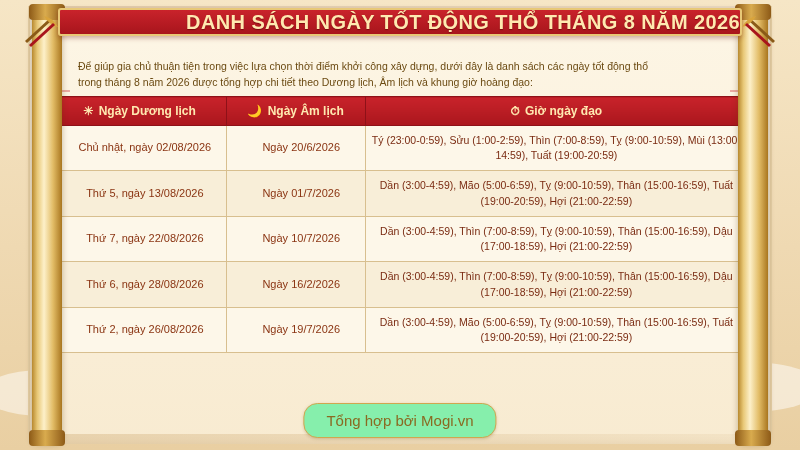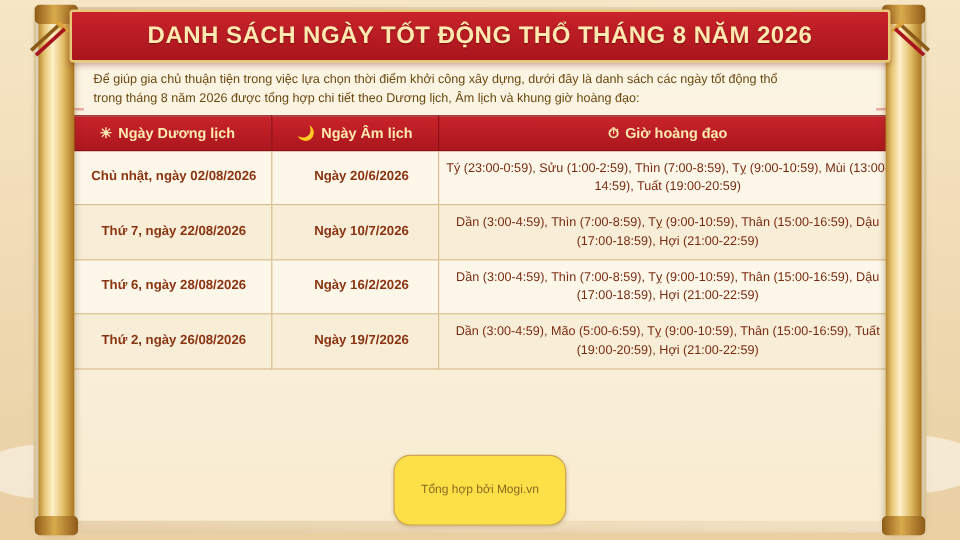--- a/index.html
+++ b/index.html
@@ -64,25 +64,25 @@
     position: absolute; left: -3px; right: -3px; height: 16px;
     background: linear-gradient(90deg, #8d5a17, #d9ab4e 45%, #8d5a17);
     border-radius: 4px;
   }
   .roller .cap.top { top: -4px; }
   .roller .cap.bot { bottom: -4px; }
 
   
   .banner {
     position: absolute;
-    left: 58px; right: 58px; top: 8px; height: 44px;
+    left: 58px; right: 58px; top: 8px; height: 28px;
     background: linear-gradient(180deg, #c9232b 0%, #a8151c 100%);
     border: 2px solid #e8c877;
     border-radius: 3px;
-    display: flex; align-items: center; justify-content: center;
+    display: flex; align-items: center; justify-content: flex-end;
     box-shadow: 0 2px 5px rgba(110,20,20,0.35);
     z-index: 6;
   }
   .banner-title {
     color: #ffe9b0;
     font-size: 20px;
     font-weight: bold;
     letter-spacing: .4px;
     text-shadow: 0 1px 1px rgba(90,0,0,.6);
     white-space: nowrap;
@@ -130,35 +130,35 @@
     border: 1px solid #d8bf8f;
     padding: 7px 6px;
     font-size: 10.5px;
     color: #7a2b12;
     text-align: center;
     vertical-align: middle;
     line-height: 1.45;
     background: #fdf7e9;
   }
   tbody tr:nth-child(even) td { background: #f8eed8; }
-  tbody td.solar, tbody td.lunar { font-weight: bold; color: #8a3412; font-size: 11px; padding-left: 17px; }
+  tbody td.solar, tbody td.lunar { font-weight: normal; color: #8a3412; font-size: 11px; padding-left: 17px; }
   col.c-solar { width: 25%; }
   col.c-lunar { width: 20%; }
   col.c-hours { width: 55%; }
 
   
   .footer-pill {
     position: absolute;
     left: 50%; transform: translateX(-50%);
     bottom: 12px;
-    background: #fde047;
+    background: #86efac;
     border: 1px solid #cfa74f;
     border-radius: 14px;
-    padding: 23px 22px;
-    font-size: 10px;
+    padding: 8px 22px;
+    font-size: 15px;
     color: #8a6a22;
     white-space: nowrap;
     z-index: 8;
     box-shadow: 0 1px 3px rgba(120,90,30,.25);
   }
   .corner {
     position: absolute; width: 26px; height: 26px;
     border: 2px solid rgba(200,35,43,0.35);
     z-index: 4;
   }
@@ -217,31 +217,36 @@
     </colgroup>
     <thead>
       <tr>
         <th>
           <span class="hicon">☀</span><span>Ngày Dương lịch</span>
         </th>
         <th>
           <span class="hicon">🌙</span><span>Ngày Âm lịch</span>
         </th>
         <th>
-          <span class="hicon">⏱</span><span>Giờ hoàng đạo</span>
+          <span class="hicon">⏱</span><span>Giờ ngày đạo</span>
         </th>
       </tr>
     </thead>
     <tbody>
       <tr>
         <td class="solar">Chủ nhật, ngày 02/08/2026</td>
         <td class="lunar">Ngày 20/6/2026</td>
         <td class="hours">Tý (23:00-0:59), Sửu (1:00-2:59), Thìn (7:00-8:59), Tỵ (9:00-10:59), Mùi (13:00-14:59), Tuất (19:00-20:59)</td>
       </tr>
       <tr>
+        <td class="solar">Thứ 5, ngày 13/08/2026</td>
+        <td class="lunar">Ngày 01/7/2026</td>
+        <td class="hours">Dần (3:00-4:59), Mão (5:00-6:59), Tỵ (9:00-10:59), Thân (15:00-16:59), Tuất (19:00-20:59), Hợi (21:00-22:59)</td>
+      </tr>
+      <tr>
         <td class="solar">Thứ 7, ngày 22/08/2026</td>
         <td class="lunar">Ngày 10/7/2026</td>
         <td class="hours">Dần (3:00-4:59), Thìn (7:00-8:59), Tỵ (9:00-10:59), Thân (15:00-16:59), Dậu (17:00-18:59), Hợi (21:00-22:59)</td>
       </tr>
       <tr>
         <td class="solar">Thứ 6, ngày 28/08/2026</td>
         <td class="lunar">Ngày 16/2/2026</td>
         <td class="hours">Dần (3:00-4:59), Thìn (7:00-8:59), Tỵ (9:00-10:59), Thân (15:00-16:59), Dậu (17:00-18:59), Hợi (21:00-22:59)</td>
       </tr>
       <tr>

